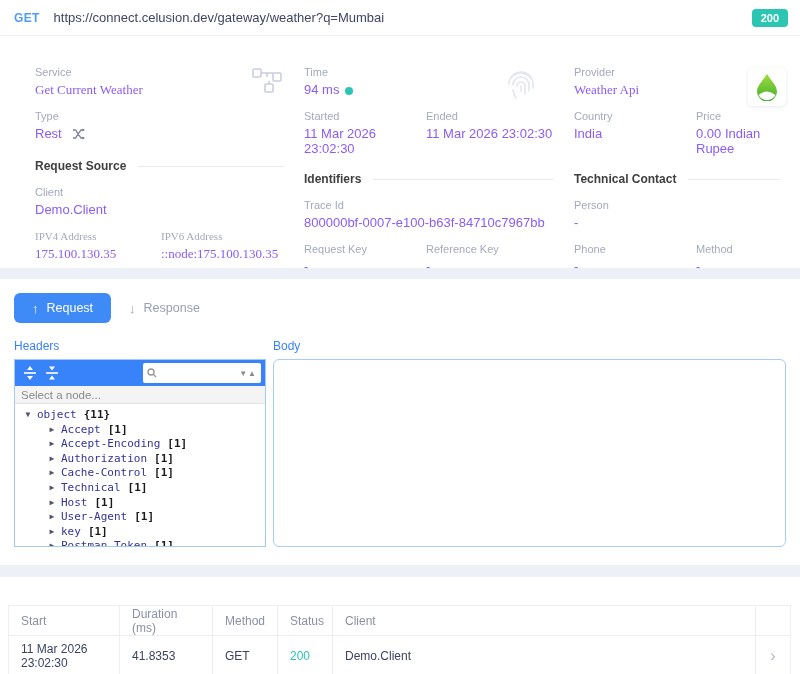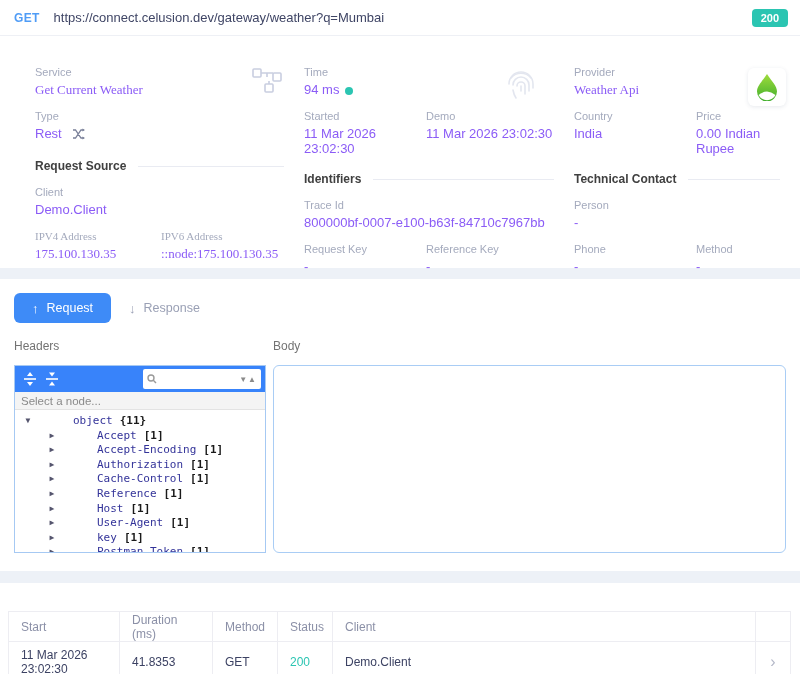--- a/index.html
+++ b/index.html
@@ -43,21 +43,21 @@
   
   .payload { padding:14px 14px 0 14px; }
   .tabs { display:flex; align-items:center; }
   .tab-btn { display:flex; align-items:center; gap:8px; background:#3e8bf7; color:#fff;
              border:none; border-radius:6px; height:30px; padding:0 18px; font-size:12.5px;
              cursor:pointer; font-family:inherit; }
   .tab-ghost { display:flex; align-items:center; gap:8px; color:#9aa0b5; font-size:12.5px;
                margin-left:18px; cursor:pointer; background:none; border:none; font-family:inherit; }
   .arrow { font-size:13px; }
   .pane-grid { display:grid; grid-template-columns:252px 1fr; column-gap:7px; margin-top:16px; }
-  .pane-label { font-size:12px; color:#737373; margin-bottom:12px; }
+  .pane-label { font-size:12px; color:#3b82f6; margin-bottom:6px; }
 
   
   .tree-panel { height:188px; border:1px solid #a6c9f3; background:#fff; display:flex;
                 flex-direction:column; overflow:hidden; }
   .tree-menu { height:26px; background:#3883fa; display:flex; align-items:center; padding:0 4px; flex:none; }
   .menu-btn { width:22px; height:20px; display:flex; align-items:center; justify-content:center;
               background:transparent; border:none; cursor:pointer; }
   .searchbox { margin-left:auto; width:118px; height:20px; background:#fff; border-radius:2px;
                display:flex; align-items:center; padding:0 4px; }
   .searchbox input { flex:1; min-width:0; border:none; outline:none; font-size:11px;
@@ -65,21 +65,21 @@
   .srch-arrows { color:#8a8a8a; font-size:8px; letter-spacing:1px; cursor:pointer; }
   .treepath { height:18px; background:#f4f4f4; border-bottom:1px solid #e3e3e3;
               font-size:11.5px; color:#8a8a8a; display:flex; align-items:center;
               padding:0 6px; flex:none; }
   .tree-body { flex:1; overflow:hidden; padding-top:4px;
                font-family:"DejaVu Sans Mono","Liberation Mono",monospace; }
   .tree-row { height:14.6px; line-height:14.6px; font-size:11px; display:flex;
               align-items:center; cursor:pointer; }
   .tree-row .tri { width:10px; font-size:8px; color:#55556e; text-align:center; margin:0 4px 0 8px; }
   .tree-row.child .tri { margin-left:32px; }
-  .tname { color:#333399;margin-left:36px; }
+  .tname { color:#333399; }
   .tcount { color:#1a1a1a; font-weight:bold; margin-left:7px; }
 
   .body-panel { height:188px; border:1px solid #a9cdf5; border-radius:6px; background:#fff; }
 
   .payload-bottom-space { height:18px; }
 
   
   .history { padding:28px 9px 0 8px; }
   table { width:100%; border-collapse:collapse; table-layout:fixed; }
   th, td { border:1px solid #ededf2; text-align:left; padding:0 12px; }
@@ -167,21 +167,21 @@
             <path d="M9 22 a22 22 0 0 0 3 8"></path>
           </svg>
         </span>
       </div>
       <div class="rowB pair w122">
         <div class="fld">
           <div class="lbl">Started</div>
           <div class="val">11 Mar 2026 23:02:30</div>
         </div>
         <div class="fld">
-          <div class="lbl">Demo</div>
+          <div class="lbl">Ended</div>
           <div class="val">11 Mar 2026 23:02:30</div>
         </div>
       </div>
       <div class="sec-head">
         <span class="txt">Identifiers</span>
           <span class="line"></span>
       </div>
       <div class="fld mt13">
         <div class="lbl">Trace Id</div>
         <div class="val">800000bf-0007-e100-b63f-84710c7967bb</div>
@@ -314,21 +314,21 @@
               <span class="tname">Authorization</span>
               <span class="tcount">[1]</span>
             </div>
               <div class="tree-row child">
               <span class="tri">▶</span>
               <span class="tname">Cache-Control</span>
               <span class="tcount">[1]</span>
             </div>
               <div class="tree-row child">
               <span class="tri">▶</span>
-              <span class="tname">Reference</span>
+              <span class="tname">Technical</span>
               <span class="tcount">[1]</span>
             </div>
               <div class="tree-row child">
               <span class="tri">▶</span>
               <span class="tname">Host</span>
               <span class="tcount">[1]</span>
             </div>
               <div class="tree-row child">
               <span class="tri">▶</span>
               <span class="tname">User-Agent</span>

